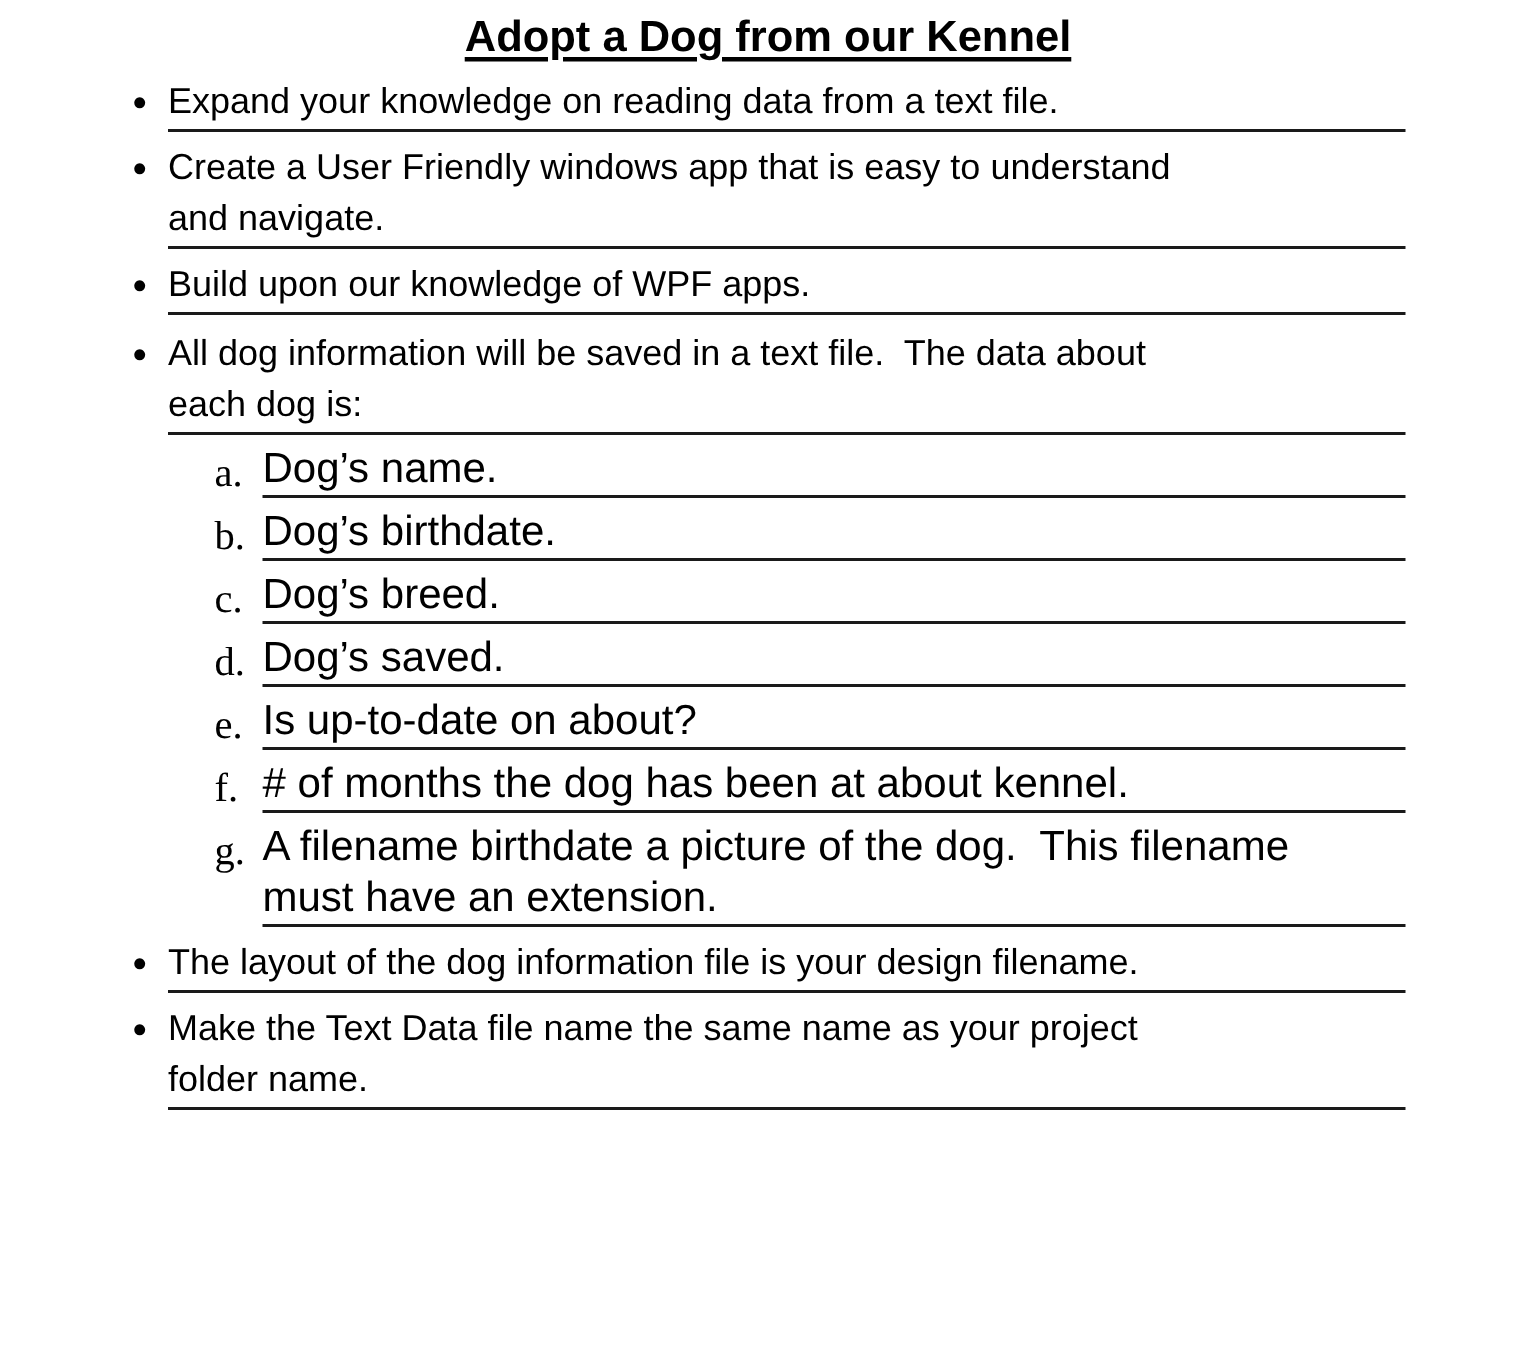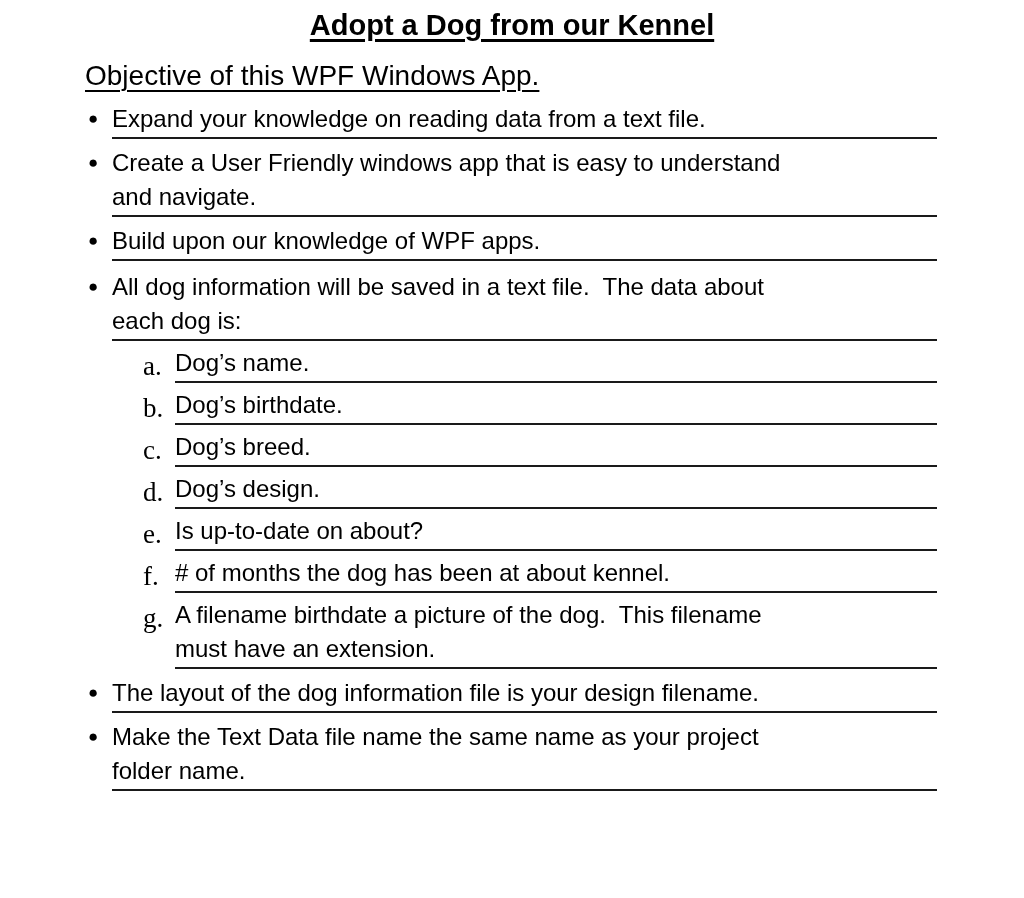--- a/index.html
+++ b/index.html
@@ -64,35 +64,34 @@
   }
   .sub .marker {
     position: absolute;
     left: 0; top: 3px;
     font-family: "Liberation Serif", serif;
     font-size: 27px;
     line-height: 34px;
   }
   .sub .body {
     margin-left: 32px;
-    font-size: 24px;
+    font-size: 28px;
     line-height: 34px;
     white-space: pre;
     border-bottom: 2px solid #1a1a1a;
     padding-bottom: 1px;
   }
 </style>
 </head>
 <body>
 
 <div class="page">
 
   <div class="title">Adopt a Dog from our Kennel</div>
 
-  <div class="heading">Objective of this WPF Windows App.</div>
 
   <div class="item first">
     <span class="marker">●</span>
     <div class="body">Expand your knowledge on reading data from a text file.</div>
   </div>
 
   <div class="item">
     <span class="marker">●</span>
     <div class="body">Create a User Friendly windows app that is easy to understand
 and navigate.</div>
@@ -120,21 +119,21 @@
     <div class="body">Dog’s birthdate.</div>
   </div>
 
   <div class="sub">
     <span class="marker">c.</span>
     <div class="body">Dog’s breed.</div>
   </div>
 
   <div class="sub">
     <span class="marker">d.</span>
-    <div class="body">Dog’s design.</div>
+    <div class="body">Dog’s saved.</div>
   </div>
 
   <div class="sub">
     <span class="marker">e.</span>
     <div class="body">Is up-to-date on about?</div>
   </div>
 
   <div class="sub">
     <span class="marker">f.</span>
     <div class="body"># of months the dog has been at about kennel.</div>

